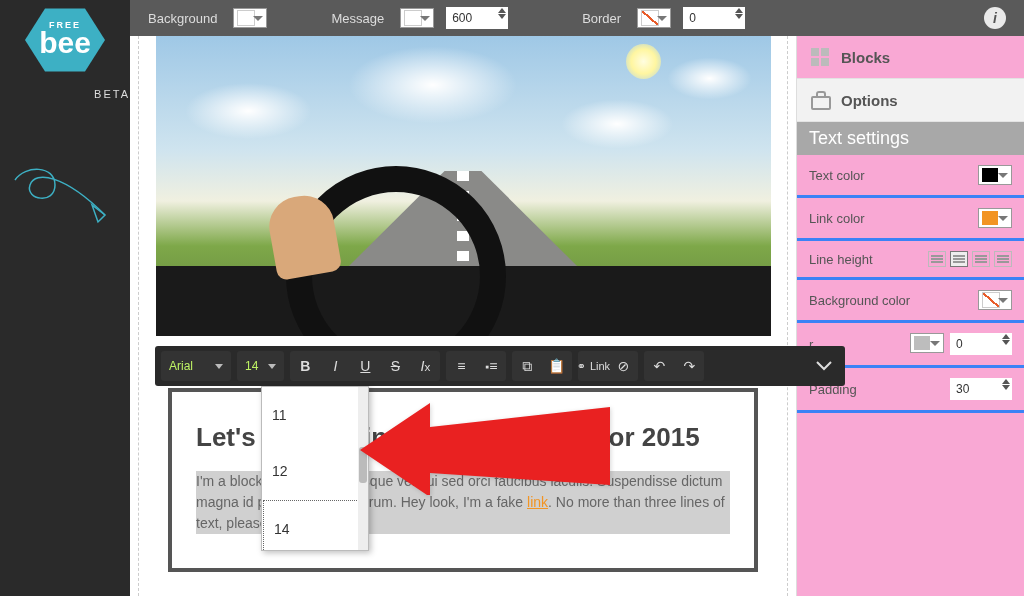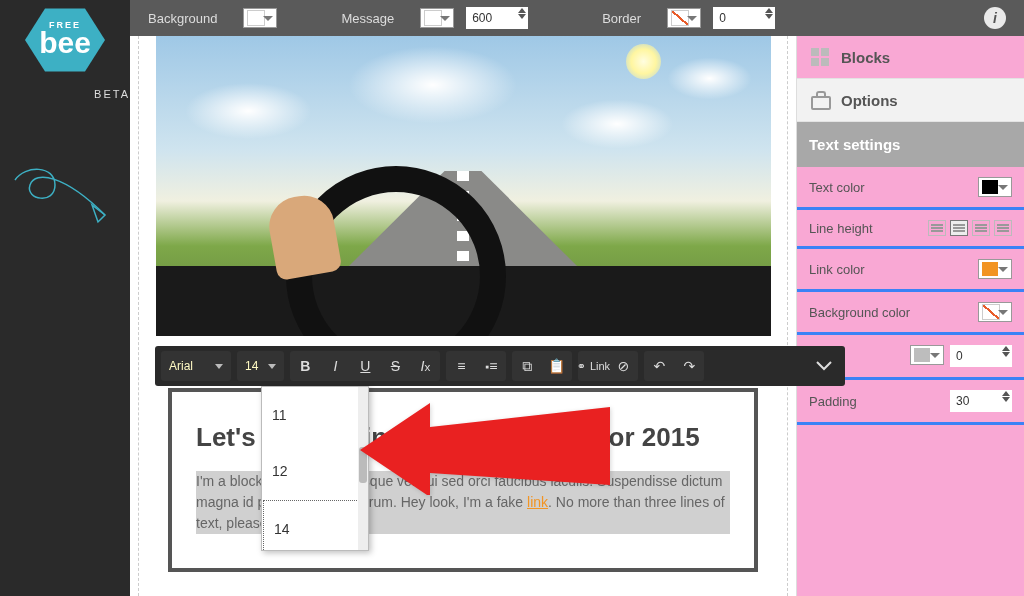--- a/index.html
+++ b/index.html
@@ -7,21 +7,21 @@
 .app{display:flex;height:100%}
 .left-rail{width:130px;background:#2a2a2a;position:relative;}
 .logo{margin:5px auto;width:80px;height:80px;position:relative}
 .hex{width:80px;height:70px;background:#3db0c4;position:relative;display:flex;align-items:center;justify-content:center;flex-direction:column;clip-path:polygon(25% 5%,75% 5%,100% 50%,75% 95%,25% 95%,0 50%)}
 .hex .free{color:#fff;font-size:9px;letter-spacing:2px;font-weight:bold;margin-bottom:-4px}
 .hex .bee{color:#fff;font-size:30px;font-weight:bold}
 .beta{color:#ddd;font-size:11px;position:absolute;right:0;top:88px;letter-spacing:2px}
 .squiggle{position:absolute;top:160px;left:10px;width:110px;height:80px}
 .main{flex:1;display:flex;flex-direction:column;height:100%}
 .topbar{height:36px;background:#5a5a5a;display:flex;align-items:center;padding:0 18px;gap:12px;color:#ddd;font-size:13px}
-.topbar .lbl{margin-right:14px}
+.topbar .lbl{margin-right:4px}
 .colorpick{width:34px;height:20px;background:#fff;border:1px solid #999;display:inline-flex;align-items:center;position:relative}
 .colorpick::after{content:"";border-left:5px solid transparent;border-right:5px solid transparent;border-top:5px solid #777;position:absolute;right:3px;top:7px}
 .colorpick.sw-black::before{content:"";width:16px;height:14px;background:#000;margin-left:3px}
 .colorpick.sw-white::before{content:"";width:16px;height:14px;background:#fff;border:1px solid #ccc;margin-left:3px}
 .colorpick.sw-orange::before{content:"";width:16px;height:14px;background:#f29423;margin-left:3px}
 .colorpick.sw-none::before{content:"";width:16px;height:14px;background:linear-gradient(to top right,transparent 45%,#e85c2a 45%,#e85c2a 55%,transparent 55%);border:1px solid #ccc;margin-left:3px}
 .colorpick.sw-gray::before{content:"";width:16px;height:14px;background:#bdbdbd;margin-left:3px}
 .numpick{width:62px;height:22px;background:#fff;display:inline-flex;align-items:center;padding:0 16px 0 6px;position:relative;font-size:12px;color:#333}
 .numpick .spinners{position:absolute;right:2px;top:1px;display:flex;flex-direction:column;gap:1px}
 .numpick .spinners span{width:0;height:0;border-left:4px solid transparent;border-right:4px solid transparent}
@@ -38,21 +38,21 @@
 .hero .dash{position:absolute;bottom:0;left:0;width:100%;height:70px;background:#1a1a1a}
 .hero .wheel{position:absolute;bottom:-50px;left:130px;width:220px;height:220px;border:26px solid #111;border-radius:50%}
 .hero .hand{position:absolute;bottom:60px;left:115px;width:65px;height:80px;background:#d9a87a;border-radius:30px 30px 10px 10px;transform:rotate(-10deg)}
 .textblock{width:590px;margin:52px auto 0;border:4px solid #555;padding:30px 24px 34px;position:relative}
 .textblock h2{font-size:26px;color:#444;font-weight:bold;margin-bottom:18px}
 .textblock p{font-size:14px;color:#666;line-height:1.5;background:#d0d0d0}
 .textblock p a{color:#f29423;text-decoration:underline}
 .rte{position:absolute;top:346px;left:155px;width:690px;height:40px;background:#2a2a2a;border-radius:3px;display:flex;align-items:center;padding:0 6px;gap:6px;z-index:5}
 .rte .grp{display:flex;align-items:center;gap:0;background:#333;border-radius:3px;height:30px}
 .rte .btn{width:30px;height:30px;color:#ddd;display:flex;align-items:center;justify-content:center;font-size:14px;cursor:pointer}
-.rte .sel{background:#333;color:#fef9c3;height:30px;display:flex;align-items:center;padding:0 8px;font-size:12px;gap:10px;border-radius:3px;cursor:pointer;min-width:70px}
+.rte .sel{background:#333;color:#bef264;height:30px;display:flex;align-items:center;padding:0 8px;font-size:12px;gap:10px;border-radius:3px;cursor:pointer;min-width:70px}
 .rte .sel .car{width:0;height:0;border-left:4px solid transparent;border-right:4px solid transparent;border-top:5px solid #bbb;margin-left:auto}
 .rte .sel.sz{min-width:46px}
 .rte .linkbtn{color:#ddd;font-size:11px;padding:0 8px;display:flex;align-items:center;gap:4px;height:30px}
 .dropdown{position:absolute;top:386px;left:261px;width:108px;background:#fff;border:1px solid #bbb;box-shadow:2px 2px 6px rgba(0,0,0,0.25);z-index:6;max-height:165px;overflow:hidden}
 .dropdown .opt{padding:20px 10px;font-size:14px;color:#333;cursor:pointer}
 .dropdown .opt.sel14{border:1px dotted #666;margin:1px}
 .dropdown .opt.hover{background:#d8d8d8}
 .dropdown .opt.s16{font-size:16px}
 .dropdown .opt.s18{font-size:18px}
 .dropdown .opt.s20{font-size:22px}
@@ -61,21 +61,21 @@
 .arrow{position:absolute;top:385px;left:360px;z-index:10}
 .arrow svg{filter:drop-shadow(1px 1px 2px rgba(0,0,0,0.15))}
 .sidepanel{width:228px;background:#f9a8d4;display:flex;flex-direction:column;border-left:1px solid #ddd}
 .sp-head{display:flex;align-items:center;gap:10px;padding:12px 14px;border-bottom:1px solid #e3e3e3;color:#555;font-size:15px;font-weight:bold;cursor:pointer}
 .sp-head.options{background:#f2f2f2}
 .sp-head .ic{width:20px;height:18px;display:inline-block}
 .ic-blocks{background:linear-gradient(#bbb,#bbb) 0 0/8px 8px no-repeat,linear-gradient(#bbb,#bbb) 10px 0/8px 8px no-repeat,linear-gradient(#bbb,#bbb) 0 10px/8px 8px no-repeat,linear-gradient(#bbb,#bbb) 10px 10px/8px 8px no-repeat}
 .ic-tools{position:relative}
 .ic-tools::before{content:"";position:absolute;width:16px;height:10px;border:2px solid #999;border-radius:2px;top:5px}
 .ic-tools::after{content:"";position:absolute;width:6px;height:4px;border:2px solid #999;border-bottom:none;border-radius:3px 3px 0 0;top:0;left:5px}
-.section-head{background:#a8a8a8;color:#fff;font-size:15px;font-weight:bold;padding:14px 12px}
+.section-head{background:#a8a8a8;color:#fff;font-size:18px;font-weight:normal;padding:6px 12px}
 .prop-row{display:flex;align-items:center;justify-content:space-between;padding:10px 12px;border-bottom:3px solid #3b82f6;font-size:13px;color:#555}
 .align-ic{display:flex;gap:4px}
 .align-ic span{width:18px;height:16px;border:1px solid #bbb;display:inline-block;cursor:pointer}
 .align-ic span.on{border-color:#777;background:#eee}
 .align-ic span::before{content:"";display:block;margin:3px 2px;height:2px;background:#999;box-shadow:0 3px 0 #999,0 6px 0 #999}
 </style>
 </head>
 <body>
 
 <div class="app">
@@ -145,31 +145,31 @@
         <div class="sp-head options">
           <span class="ic ic-tools"></span>
           <span>Options</span>
         </div>
         <div class="section-head">Text settings</div>
         <div class="prop-row">
           <span>Text color</span>
           <span class="colorpick sw-black"></span>
         </div>
         <div class="prop-row">
+          <span>Link color</span>
+          <span class="colorpick sw-orange"></span>
+        </div>
+        <div class="prop-row">
           <span>Line height</span>
           <span class="align-ic">
               <span></span>
               <span class="on"></span>
               <span></span>
               <span></span>
             </span>
-        </div>
-        <div class="prop-row">
-          <span>Link color</span>
-          <span class="colorpick sw-orange"></span>
         </div>
         <div class="prop-row">
           <span>Background color</span>
           <span class="colorpick sw-none"></span>
         </div>
         <div class="prop-row">
           <span>r</span>
           <span style="display:flex;gap:6px">
             <span class="colorpick sw-gray"></span>
             <span class="numpick">

